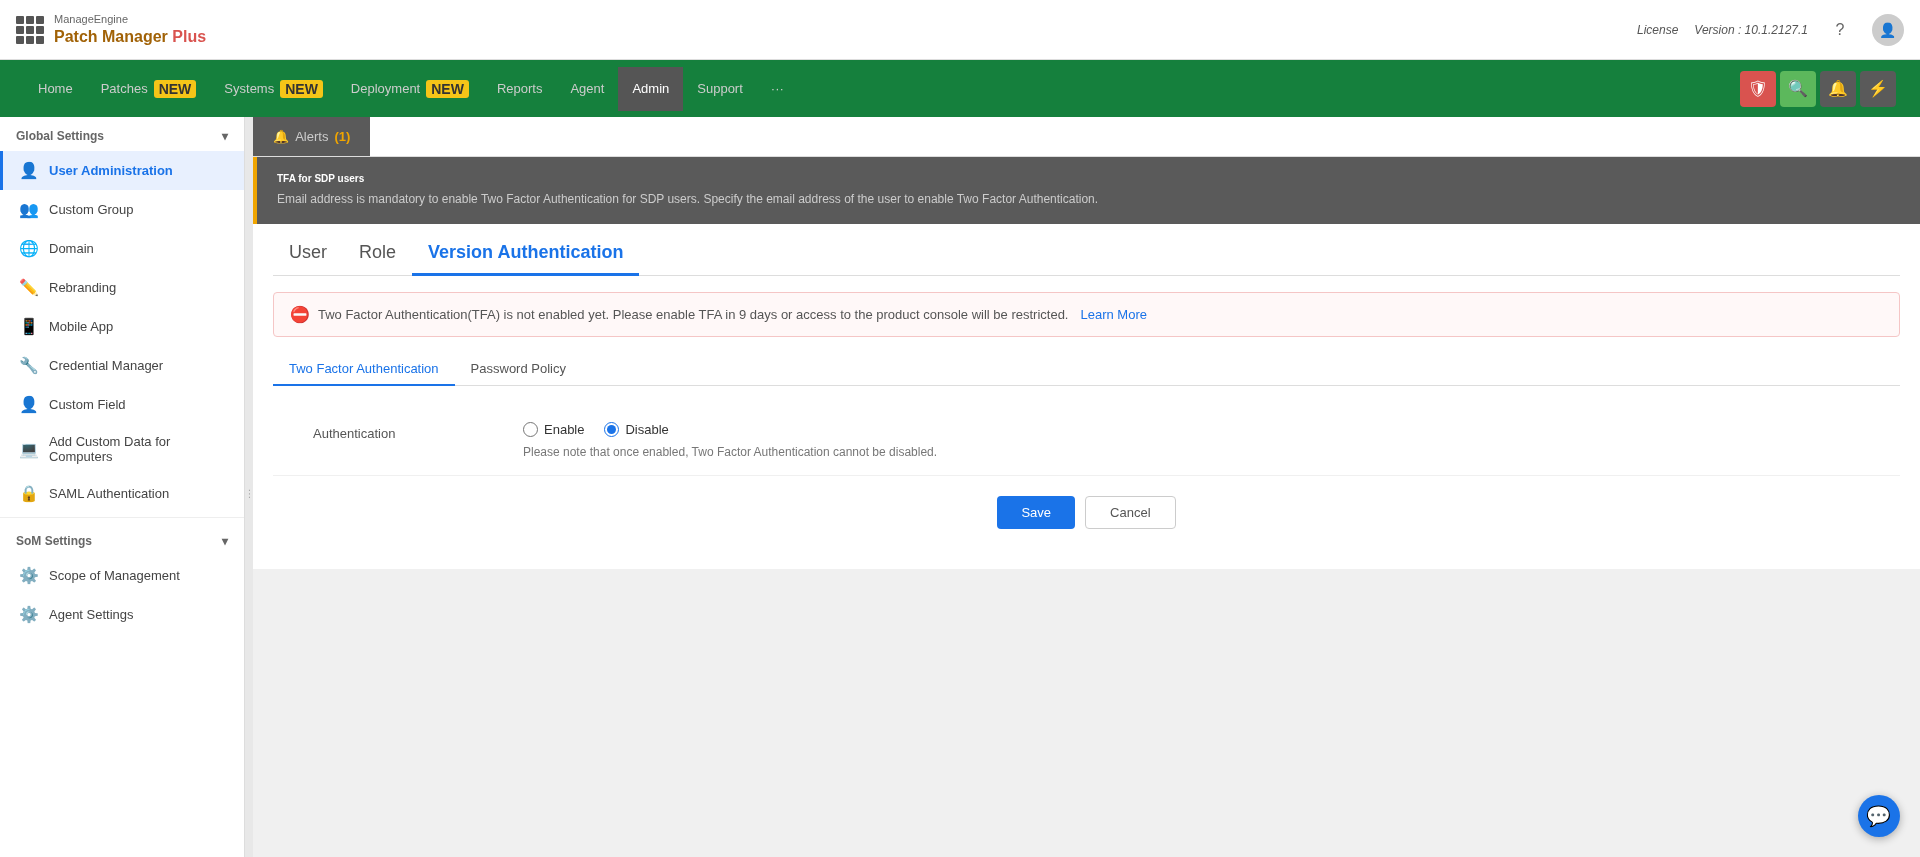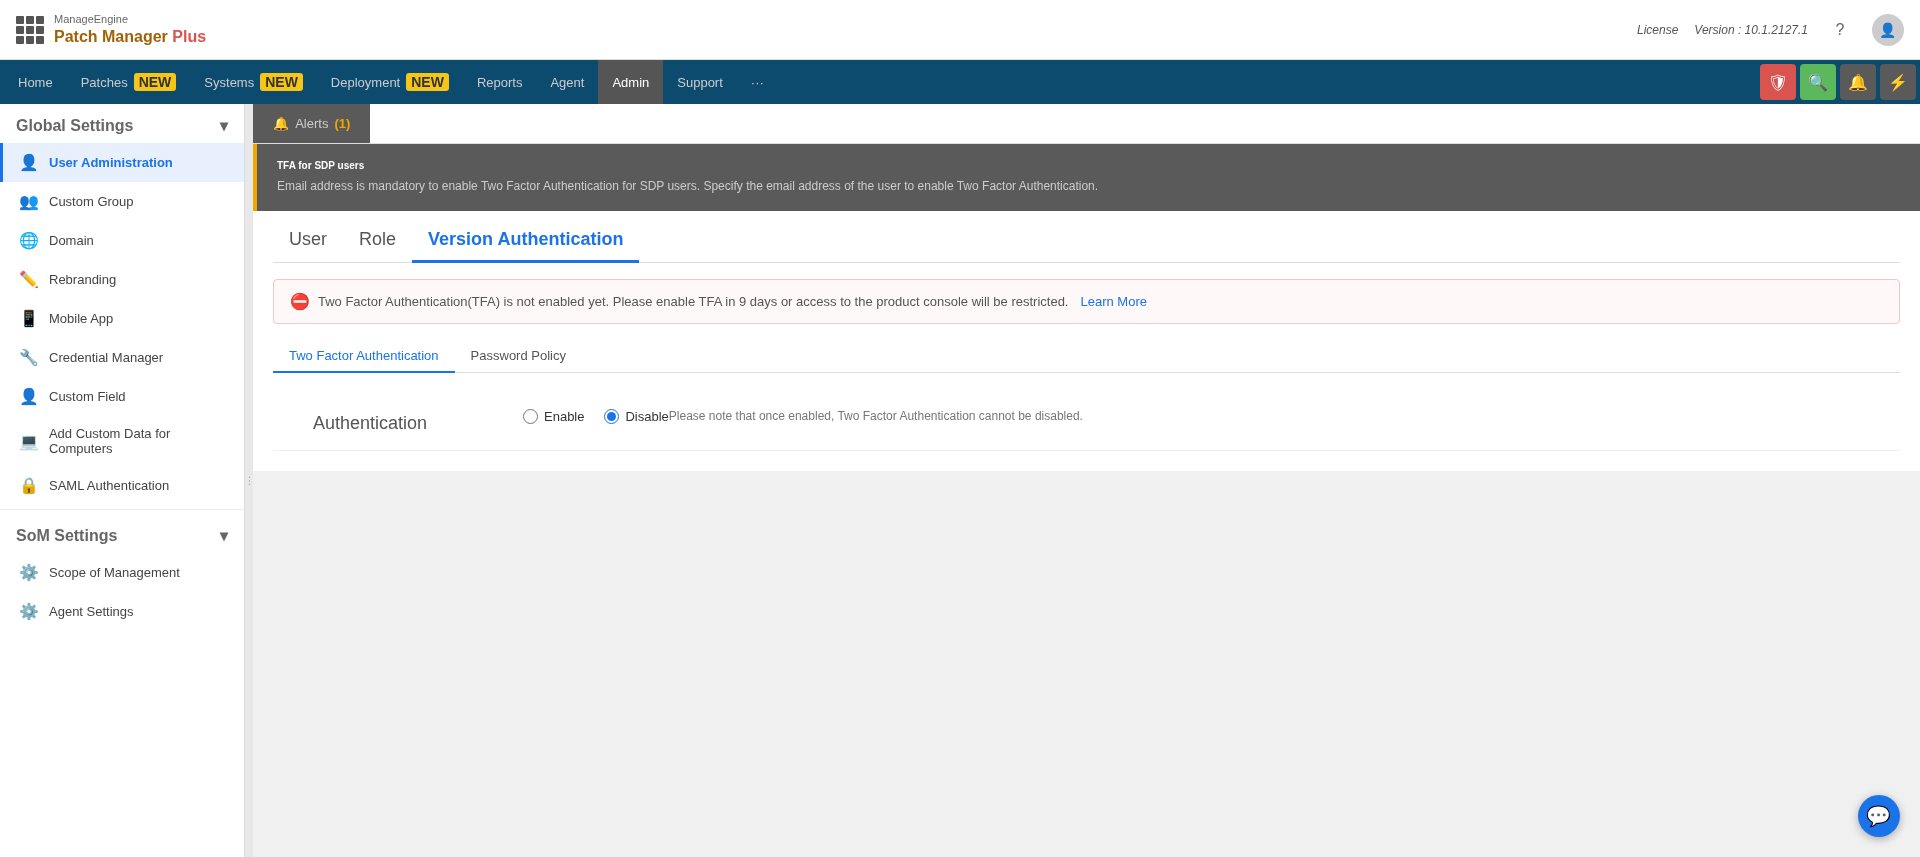--- a/index.html
+++ b/index.html
@@ -37,25 +37,25 @@
     }
     .avatar-circle {
       width: 32px; height: 32px; border-radius: 50%;
       background: #ccc; display: flex; align-items: center;
       justify-content: center; font-size: 14px; color: #fff;
       cursor: pointer;
     }
 
     
     .nav-bar {
-      background: #0c4a6e;
-      height: 44px;
-      display: flex;
-      align-items: center;
-      padding: 0 4px;
+      background: #15803d;
+      height: 57px;
+      display: flex;
+      align-items: center;
+      padding: 0 24px;
     }
     .nav-item {
       color: #ccc;
       padding: 0 14px;
       height: 44px;
       display: flex;
       align-items: center;
       gap: 6px;
       cursor: pointer;
       font-size: 13px;
@@ -96,21 +96,21 @@
       background: #fff;
       border-right: 1px solid #ddd;
       overflow-y: auto;
       flex-shrink: 0;
     }
     .sidebar-section-header {
       display: flex;
       align-items: center;
       justify-content: space-between;
       padding: 12px 16px 8px;
-      font-size: 16px;
+      font-size: 12px;
       font-weight: bold;
       color: #666;
       cursor: pointer;
     }
     .sidebar-item {
       display: flex;
       align-items: center;
       gap: 10px;
       padding: 10px 16px;
       cursor: pointer;
@@ -241,28 +241,29 @@
     
     .form-row {
       display: flex;
       align-items: flex-start;
       gap: 30px;
       padding: 16px 0 16px 40px;
       border-bottom: 1px solid #f0f0f0;
     }
     .form-label {
       width: 180px;
-      font-size: 18px;
+      font-size: 13px;
       color: #555;
       padding-top: 4px;
       flex-shrink: 0;
     }
     .form-controls {
       display: flex;
-      flex-direction: row;
+      flex-direction: column;
+      gap: 8px;
     }
     .radio-row {
       display: flex;
       align-items: center;
       gap: 20px;
     }
     .radio-option {
       display: flex;
       align-items: center;
       gap: 6px;
@@ -523,20 +524,24 @@
             </label>
             <label class="radio-option">
               <input type="radio" name="tfa" value="disable" checked="" class="blue" style="accent-color: rgb(26, 115, 232);">
               <span>Disable</span>
             </label>
           </div>
           <div class="form-hint">Please note that once enabled, Two Factor Authentication cannot be disabled.</div>
         </div>
       </div>
 
+      <div class="btn-row">
+        <button class="btn-save">Save</button>
+        <button class="btn-cancel">Cancel</button>
+      </div>
 
     </div>
   </div>
 </div>
 
 <div class="floating-btn">
   <span>💬</span>
 </div>
 
 </body></html>

